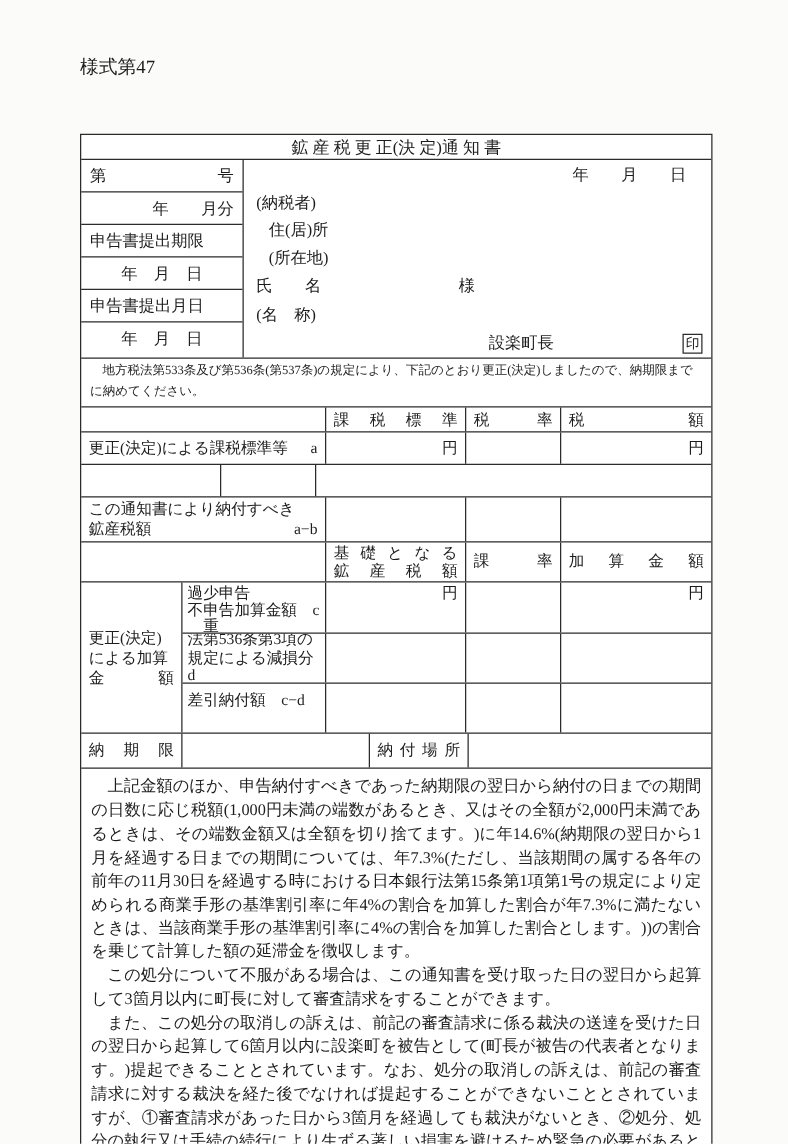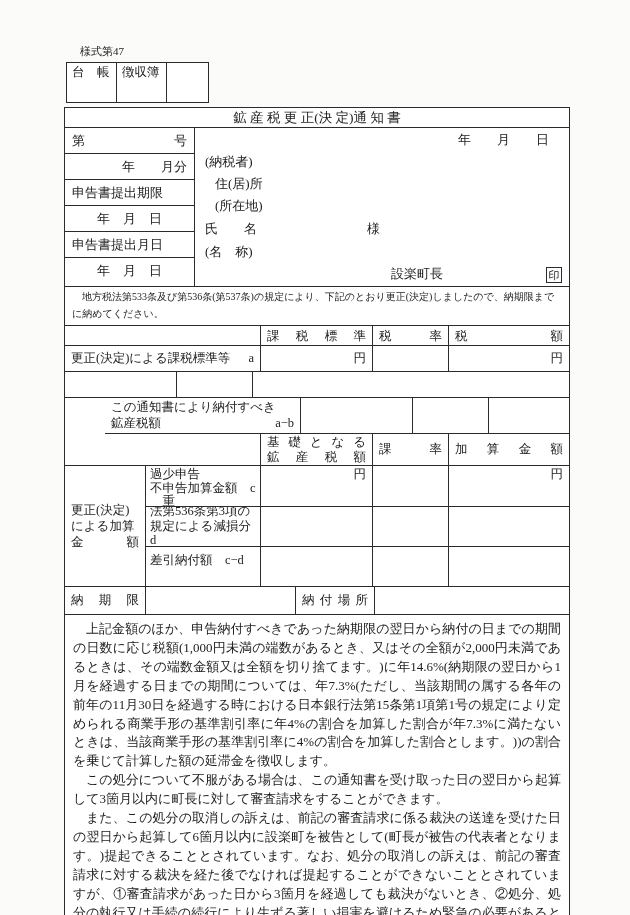--- a/index.html
+++ b/index.html
@@ -6,21 +6,21 @@
   html,body { margin:0; padding:0; }
   body {
     width:630px; height:915px;
     background:#fbfbfa;
     font-family:"Liberation Serif","DejaVu Serif",serif;
     color:#1c1c1c;
     -webkit-font-smoothing:antialiased;
   }
   .page { position:relative; width:630px; height:915px; overflow:hidden; }
 
-  .form-no { position:absolute; left:80px; top:44px; font-size:11px; }
+  .form-no { position:absolute; left:64px; top:44px; font-size:15px; }
 
   .ledger { position:absolute; left:66px; top:62px; display:flex; }
   .ledger .lcell {
     border:1px solid #2b2b2b; width:51px; height:41px;
     font-size:12.5px; padding:1px 5px; background:#fff;
   }
   .ledger .lcell + .lcell { margin-left:-1px; }
 
   .main {
     position:absolute; left:64px; top:107px; width:506px;
@@ -75,21 +75,21 @@
   .c3 { width:76px; }
   .c4 { flex:1; }
   .jst { text-align:justify; text-align-last:justify; }
   .vcent { display:flex; flex-direction:column; justify-content:center; }
   .unit { text-align:right; }
   .between { display:flex; justify-content:space-between; }
 
   .hrow1 { height:20px; line-height:18px; }
   .rowa, .rowb { min-height:26px; }
   .rowa .cell, .rowb .cell { line-height:23px; }
-  .rowab { min-height:36px;margin-left:40px; }
+  .rowab { min-height:36px; }
   .hrow2 { min-height:31px; }
   .hrow2 .cell { line-height:14.5px; }
 
   
   .gcell { width:81px; border-right:1px solid #2b2b2b; padding:2px 6px;
            display:flex; flex-direction:column; justify-content:center; line-height:16px; }
   .gcol { flex:1; display:flex; flex-direction:column; }
   .srow { display:flex; border-bottom:1px solid #2b2b2b; flex:1; }
   .srow:last-child { border-bottom:none; }
   .cs { width:115px; line-height:13.5px; padding:2px 4px; }
@@ -113,25 +113,20 @@
     text-align:justify;
   }
 </style>
 </head>
 <body>
 
 <div class="page">
 
   <div class="form-no">様式第47</div>
 
-  <div class="ledger">
-    <div class="lcell">台　帳</div>
-    <div class="lcell">徴収簿</div>
-    <div class="lcell" style="width:43px"></div>
-  </div>
 
   <div class="main">
 
     <div class="title-row">鉱 産 税 更 正(決 定)通 知 書</div>
 
     <div class="head">
       <div class="head-left">
         <div class="hrow between">
           <span>第</span>
           <span>号</span>

